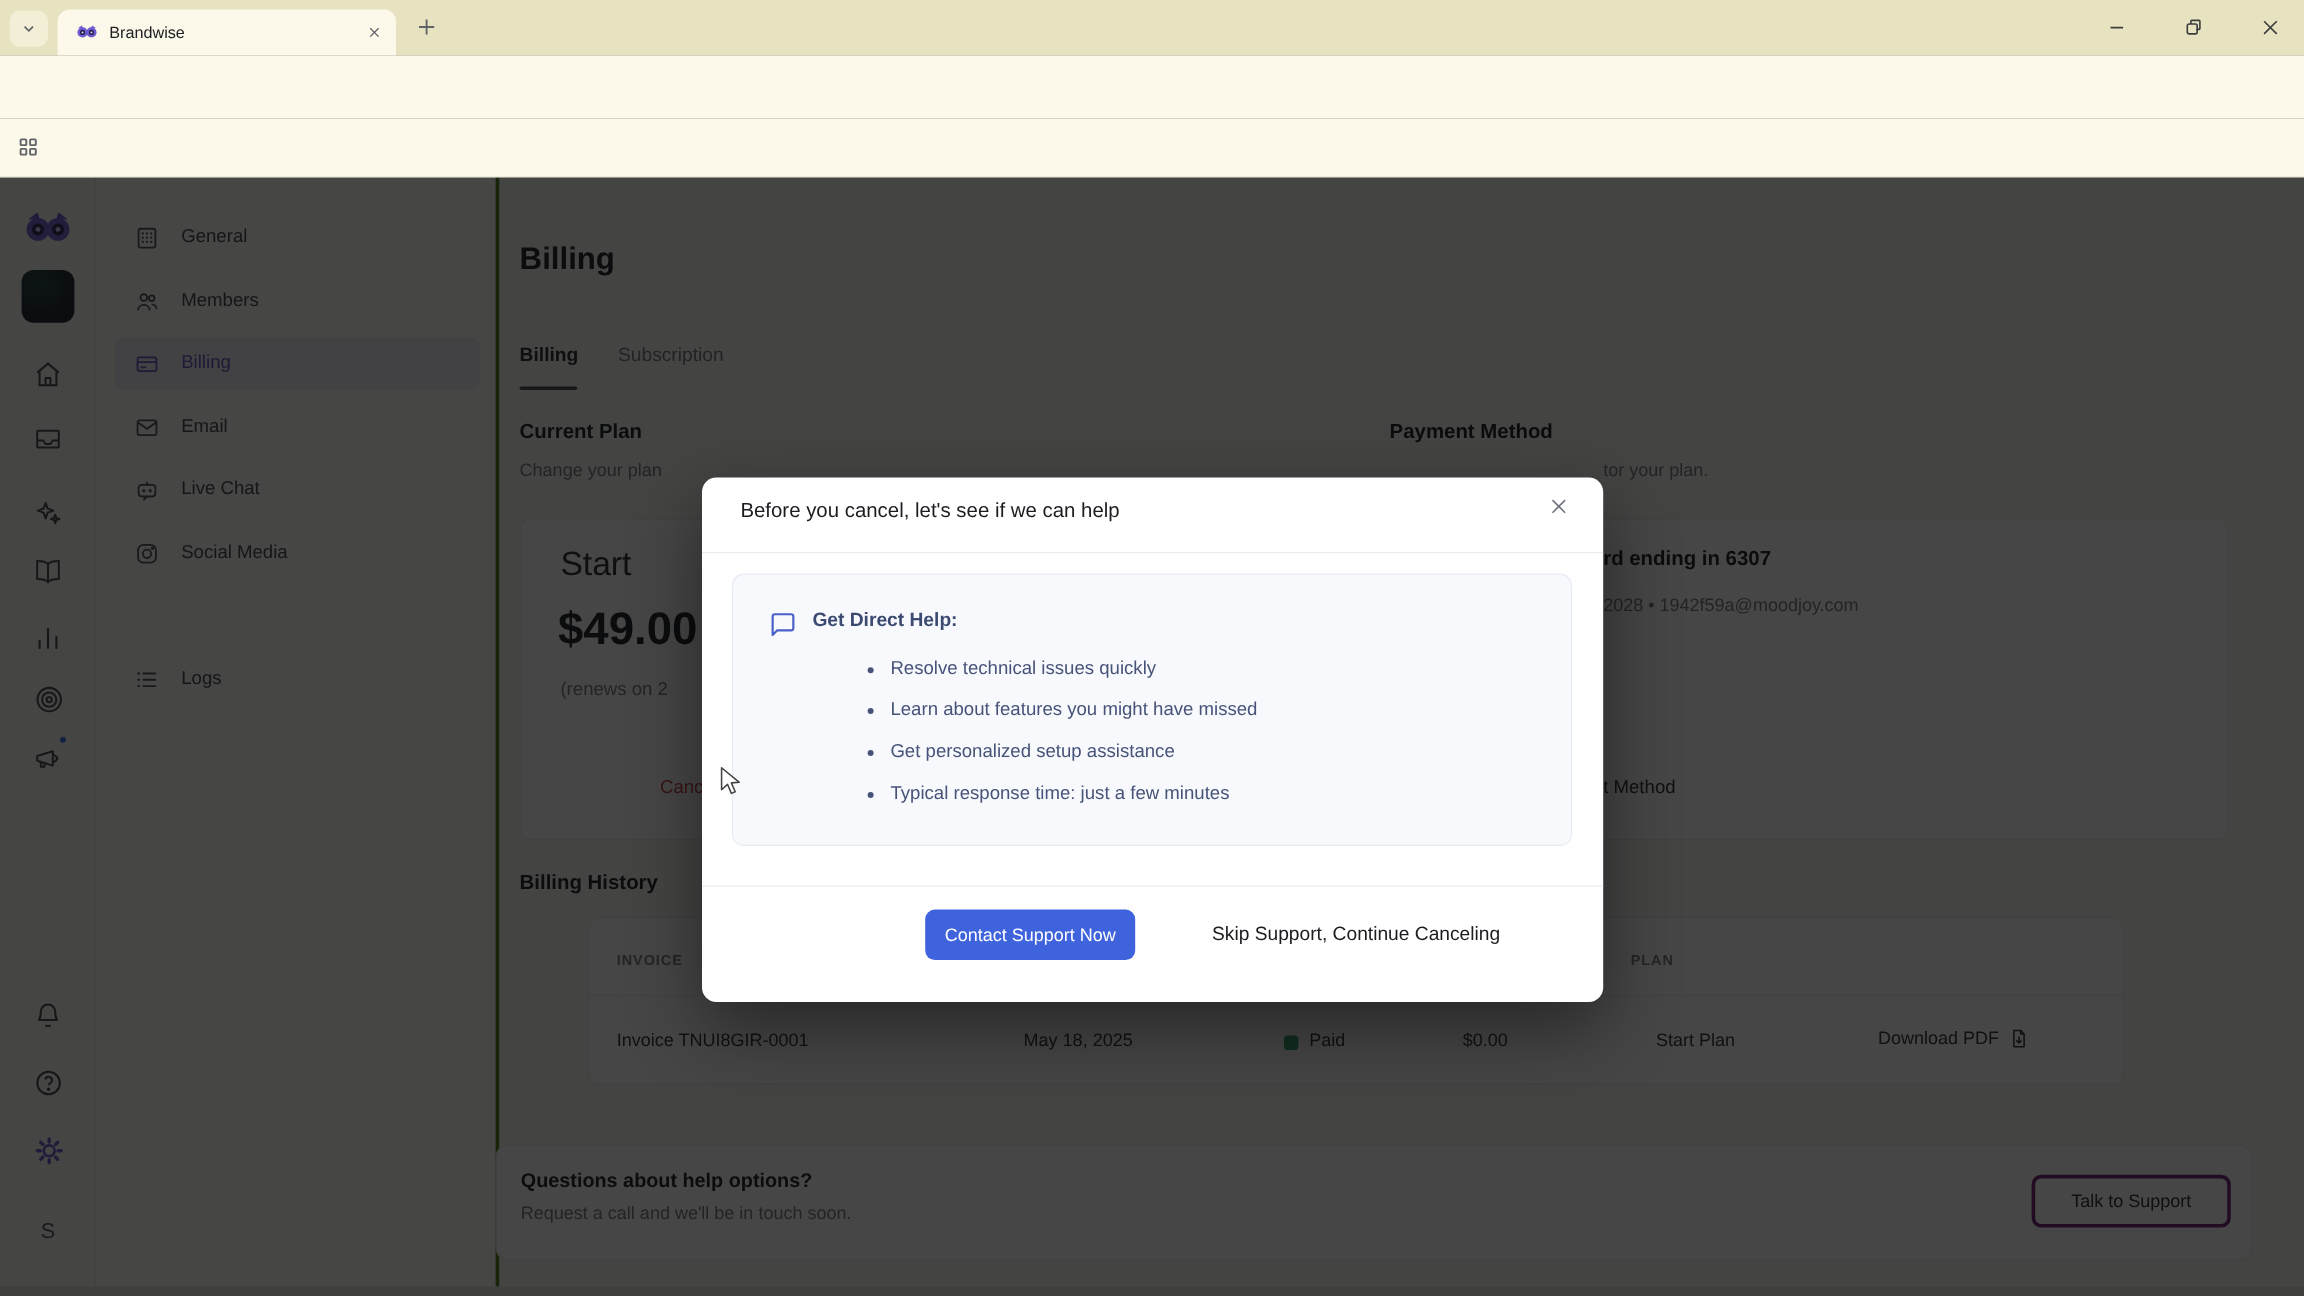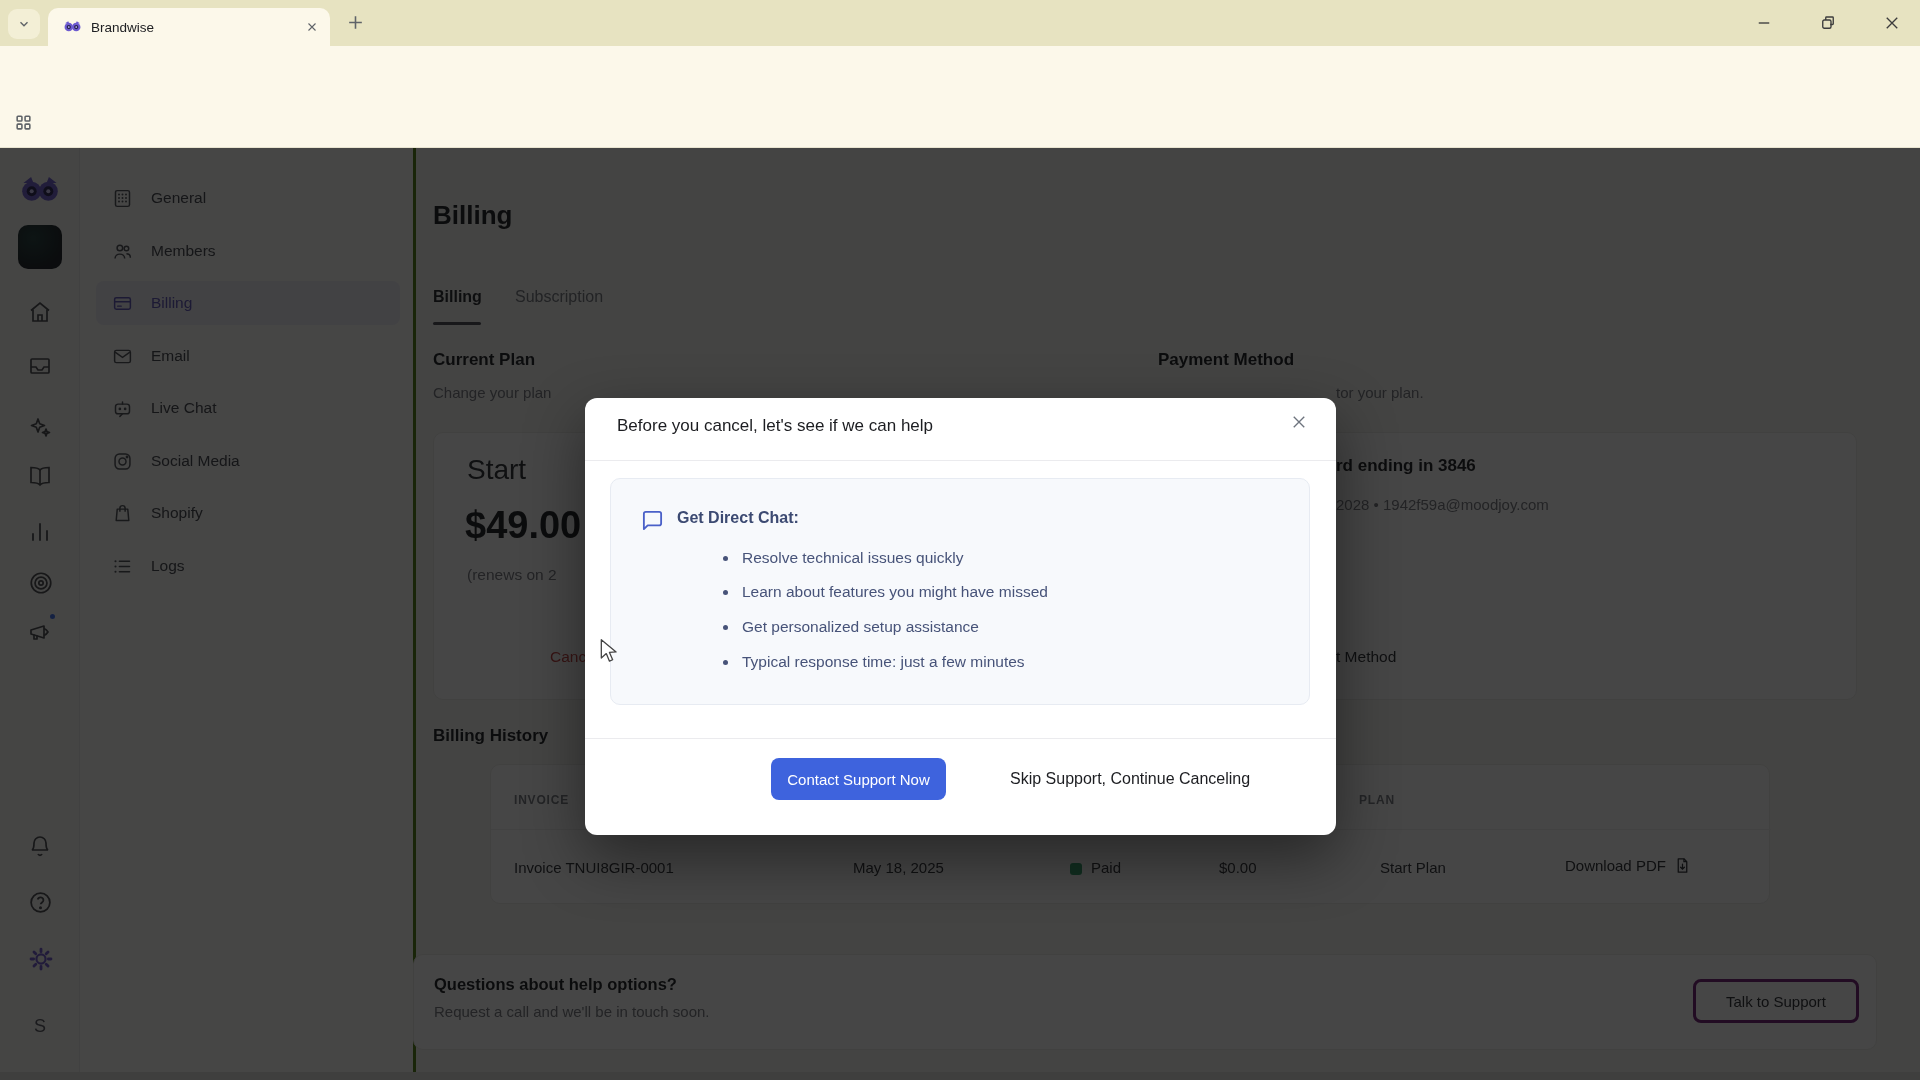--- a/index.html
+++ b/index.html
@@ -270,27 +270,20 @@
       <span>Live Chat</span>
     </div>
     <div class="navitem" style="top:291px">
       <svg width="21" height="21" viewBox="0 0 24 24" fill="none" stroke="currentColor" stroke-width="1.7">
           <rect x="3.5" y="3.5" width="17" height="17" rx="5"></rect>
           <circle cx="12" cy="12" r="4"></circle>
           <circle cx="17.2" cy="6.8" r=".8" fill="currentColor"></circle>
         </svg>
       <span>Social Media</span>
     </div>
-    <div class="navitem" style="top:343px">
-      <svg width="21" height="21" viewBox="0 0 24 24" fill="none" stroke="currentColor" stroke-width="1.7">
-          <path d="M6 7h12l1.2 13H4.8L6 7z" stroke-linejoin="round"></path>
-          <path d="M9 10V6a3 3 0 0 1 6 0v4"></path>
-        </svg>
-      <span>Shopify</span>
-    </div>
     <div class="navitem" style="top:396px">
       <svg width="21" height="21" viewBox="0 0 24 24" fill="none" stroke="currentColor" stroke-width="1.8" stroke-linecap="round">
           <path d="M4 6h.01M4 12h.01M4 18h.01" stroke-width="2.4"></path>
           <path d="M8.5 6H20M8.5 12H20M8.5 18H20"></path>
         </svg>
       <span>Logs</span>
     </div>
   </div>
 
   <div class="abs h1" style="left:433px;top:52px">Billing</div>
@@ -302,21 +295,21 @@
   <div class="abs sub" style="left:433px;top:236px">Change your plan</div>
   <div class="card" style="left:433px;top:284px;width:700px;height:268px"></div>
   <div class="abs planname" style="left:467px;top:306px">Start</div>
   <div class="abs price" style="left:465px;top:356px">$49.00</div>
   <div class="abs sub" style="left:467px;top:418px;font-size:15.5px">(renews on 2</div>
   <div class="abs cancel" style="left:550px;top:500px;white-space:nowrap">Cancel Plan</div>
 
   <div class="abs sech" style="left:1158px;top:202px">Payment Method</div>
   <div class="abs sub" style="left:1336px;top:236px">tor your plan.</div>
   <div class="card" style="left:1158px;top:284px;width:699px;height:268px"></div>
-  <div class="abs fragb" style="left:1336px;top:308px">rd ending in 3846</div>
+  <div class="abs fragb" style="left:1336px;top:308px">rd ending in 6307</div>
   <div class="abs sub" style="left:1336px;top:348px">2028 • 1942f59a@moodjoy.com</div>
   <div class="abs" style="left:1336px;top:500px;font-size:15.5px;font-weight:500;color:#26282e">t Method</div>
 
   <div class="abs sech" style="left:433px;top:578px">Billing History</div>
   <div class="card" style="left:490px;top:616px;width:1280px;height:140px">
     <div class="abs thead" style="left:23px;top:28px">INVOICE</div>
     <div class="abs thead" style="left:868px;top:28px">PLAN</div>
     <div class="abs" style="left:0;top:64px;width:1280px;height:1px;background:#f0f0ee"></div>
     <div class="abs cell" style="left:23px;top:94px">Invoice TNUI8GIR-0001</div>
     <div class="abs cell" style="left:362px;top:94px">May 18, 2025</div>
@@ -351,21 +344,21 @@
     <svg width="18" height="18" viewBox="0 0 24 24" fill="none" stroke="currentColor" stroke-width="1.8">
         <path d="M5 5l14 14M19 5L5 19"></path>
       </svg>
   </span>
   <div class="mdivider" style="top:62px"></div>
 
   <div class="helppanel">
     <svg class="abs" style="left:30px;top:30px" width="23" height="23" viewBox="0 0 24 24" fill="none" stroke="#4a60c8" stroke-width="1.9">
         <path d="M21 15a2 2 0 0 1-2 2H7l-4 4V5a2 2 0 0 1 2-2h14a2 2 0 0 1 2 2z" stroke-linejoin="round"></path>
       </svg>
-    <div class="helphead">Get Direct Chat:</div>
+    <div class="helphead">Get Direct Help:</div>
     <div class="bullet-row" style="top:70px">
         <span class="bdot"></span>
         <span>Resolve technical issues quickly</span>
       </div>
     <div class="bullet-row" style="top:104px">
         <span class="bdot"></span>
         <span>Learn about features you might have missed</span>
       </div>
     <div class="bullet-row" style="top:139px">
         <span class="bdot"></span>

